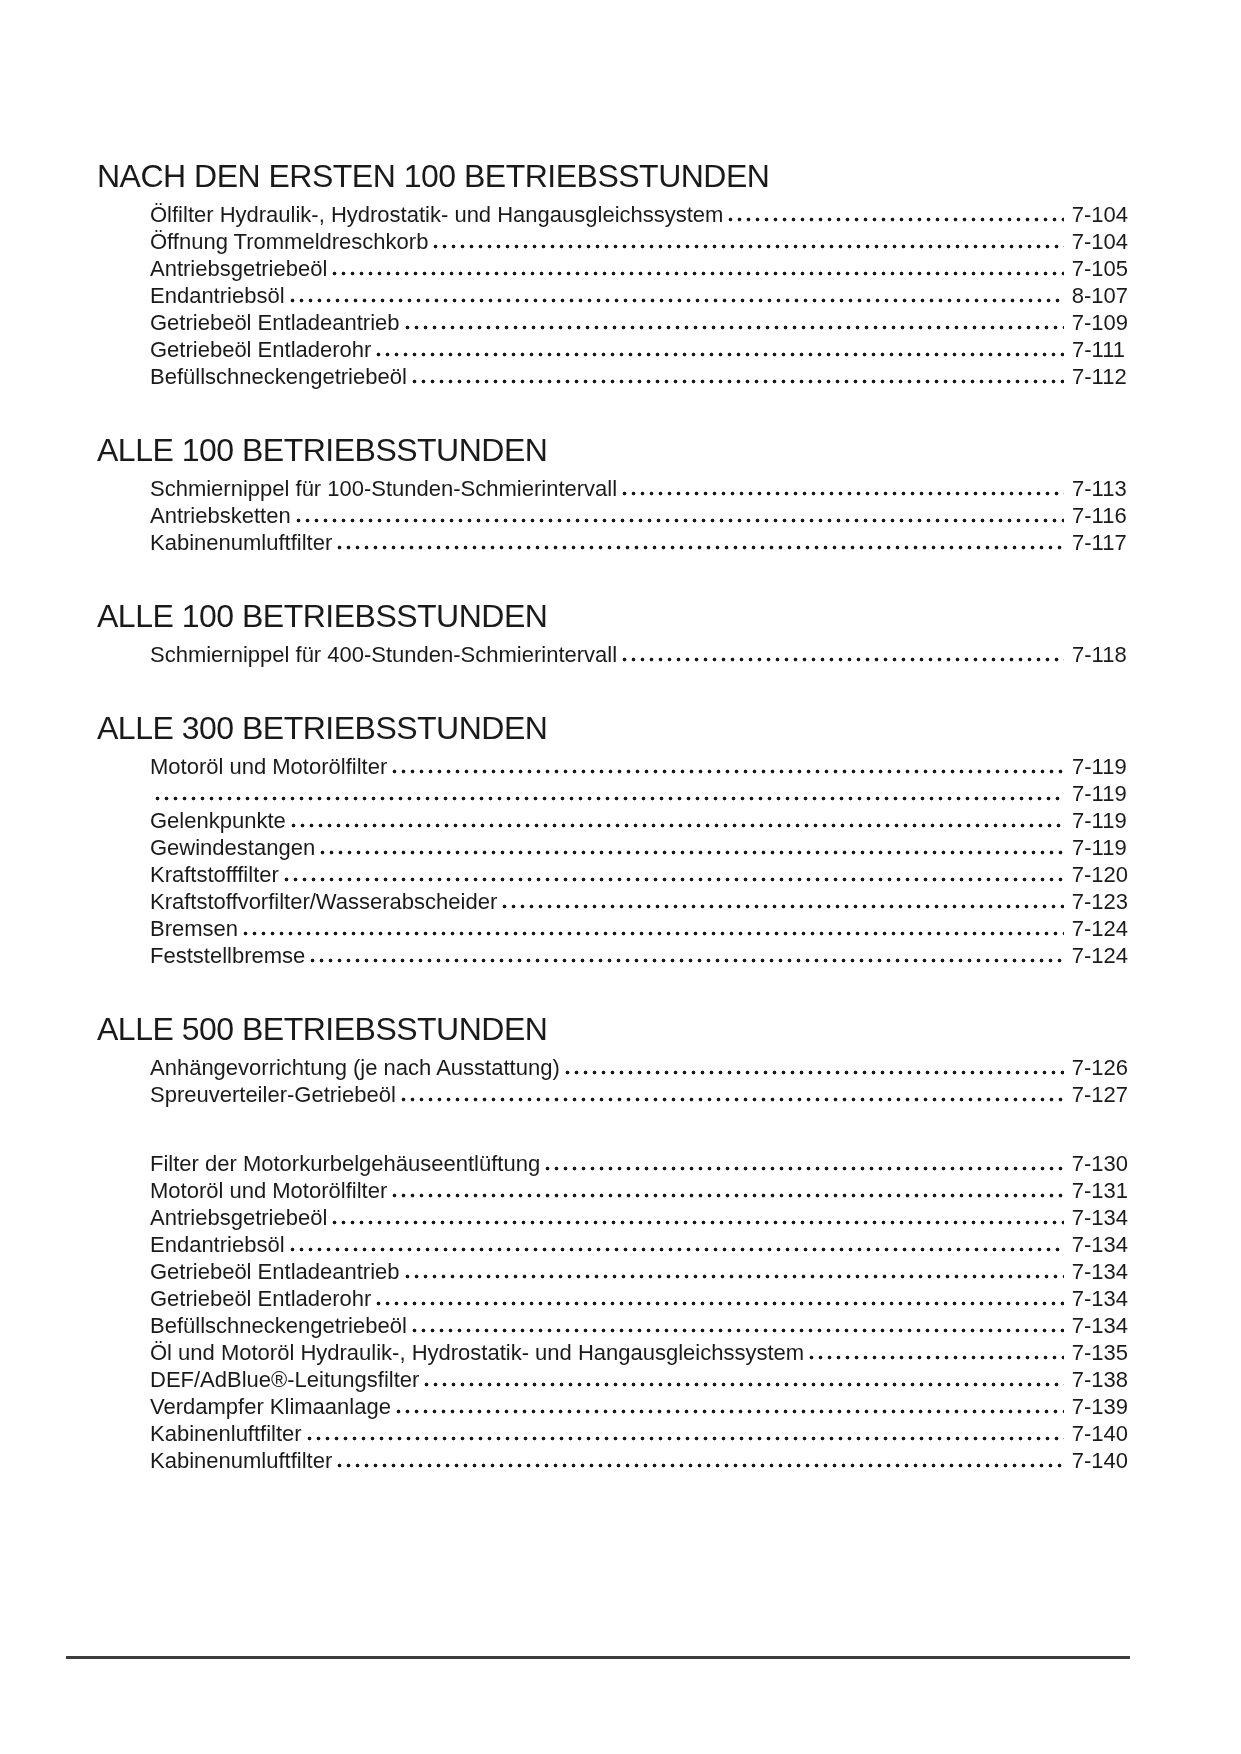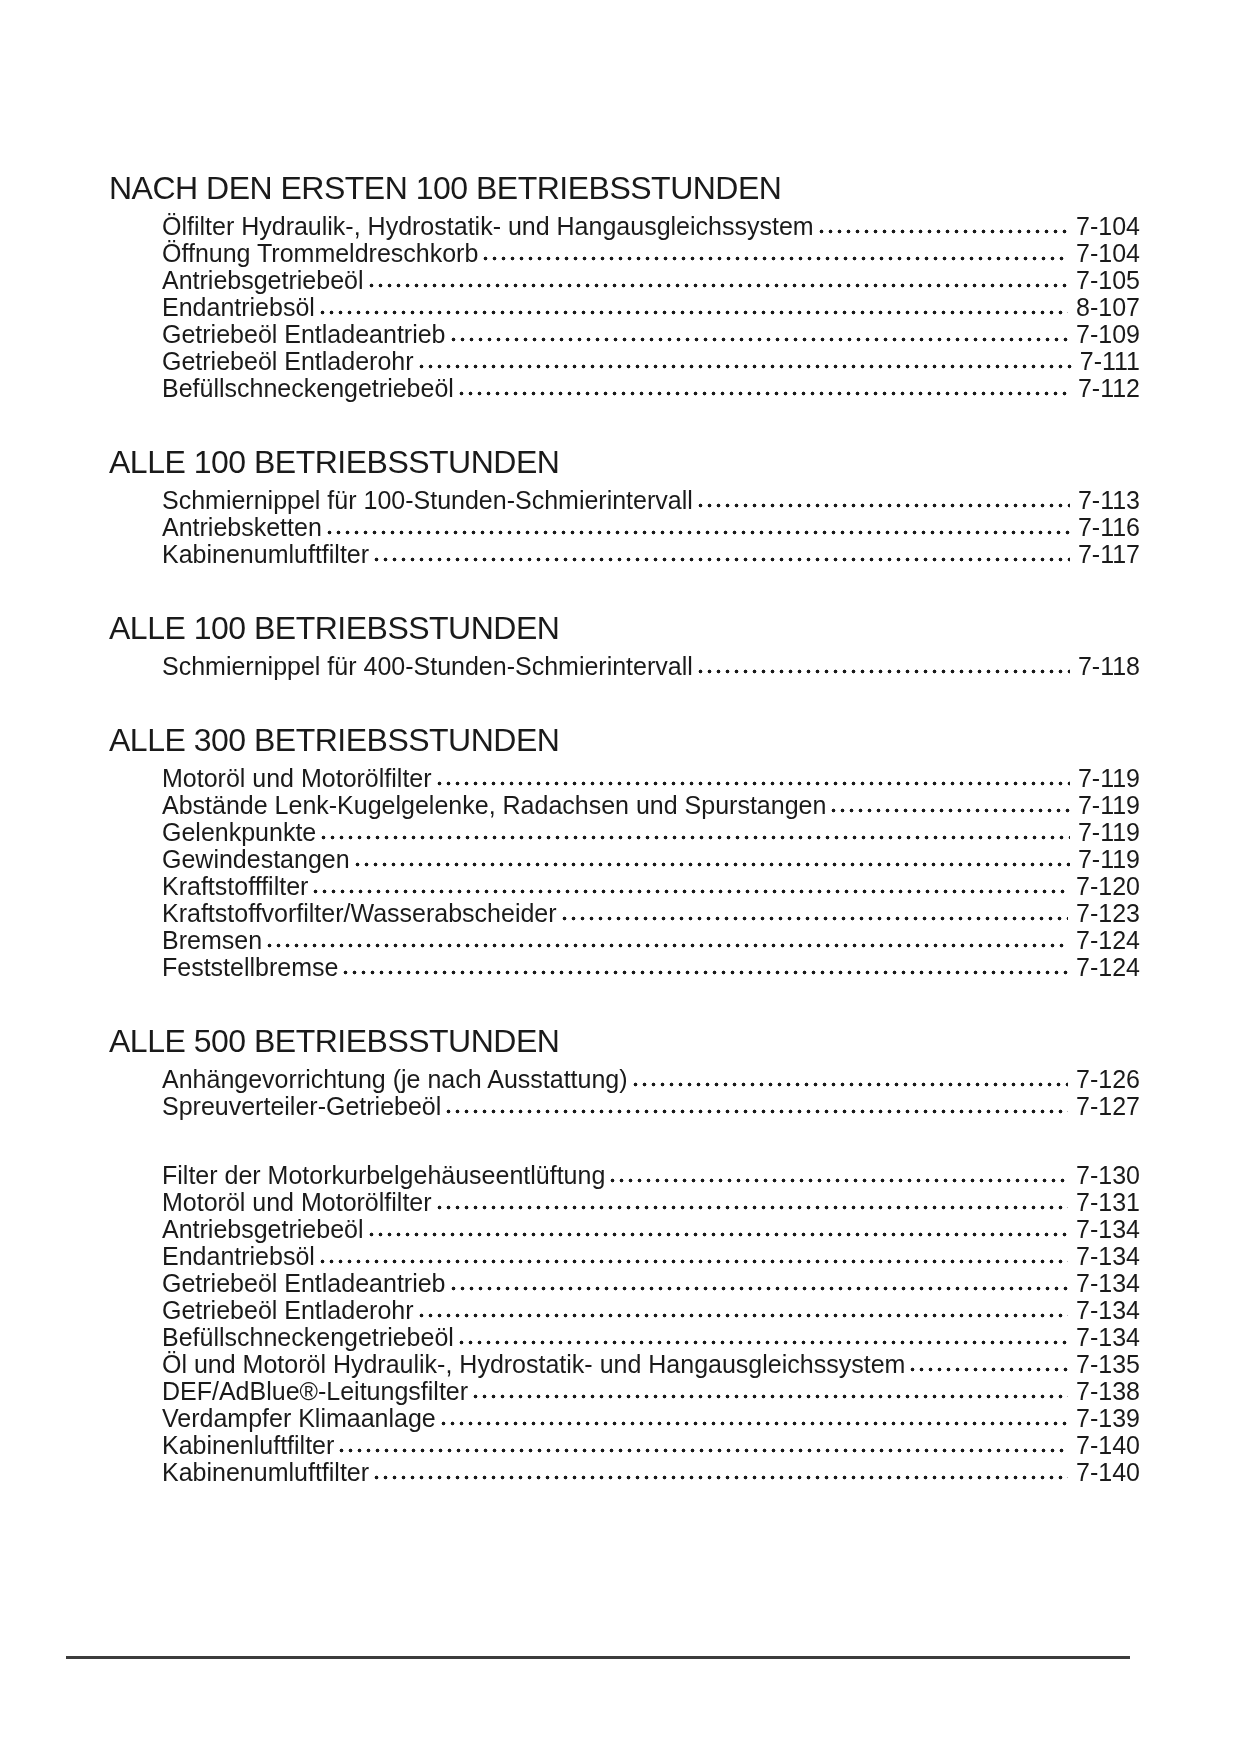--- a/index.html
+++ b/index.html
@@ -7,36 +7,36 @@
   .page {
     position: relative;
     width: 1241px;
     height: 1754px;
     background: #ffffff;
     overflow: hidden;
     font-family: "Liberation Sans", "DejaVu Sans", sans-serif;
     color: #1a1a1a;
   }
   .content { padding-top: 158px; }
-  .toc-section { margin: 12px; }
+  .toc-section { margin: 0; }
   .toc-section + .toc-section { margin-top: 42px; }
   .section-heading {
     font-size: 32px;
     line-height: 36px;
     font-weight: 400;
     letter-spacing: -0.5px;
     margin: 0 0 7px 97px;
     white-space: nowrap;
   }
   .toc-row {
     display: flex;
     align-items: flex-end;
     margin-left: 150px;
     width: 978px;
-    font-size: 25px;
+    font-size: 22px;
     line-height: 27px;
   }
   .entry-label { white-space: nowrap; flex: none; }
   .leader {
     flex: 1 1 auto;
     height: 5px;
     margin: 0 8px 6px 5px;
     background-image: radial-gradient(circle at 2.5px 2.5px, #1a1a1a 1.55px, rgba(0,0,0,0) 2.2px);
     background-size: 9px 5px;
     background-repeat: repeat-x;
@@ -122,21 +122,20 @@
         </div>
       </section>
       <section class="toc-section">
         <h2 class="section-heading">ALLE 300 BETRIEBSSTUNDEN</h2>
         <div class="toc-row">
           <span class="entry-label">Motoröl und Motorölfilter</span>
           <span class="leader"></span>
           <span class="page-num">7-119</span>
         </div>
         <div class="toc-row">
-          <span class="entry-label">Abstände Lenk-Kugelgelenke, Radachsen und Spurstangen</span>
           <span class="leader"></span>
           <span class="page-num">7-119</span>
         </div>
         <div class="toc-row">
           <span class="entry-label">Gelenkpunkte</span>
           <span class="leader"></span>
           <span class="page-num">7-119</span>
         </div>
         <div class="toc-row">
           <span class="entry-label">Gewindestangen</span>

